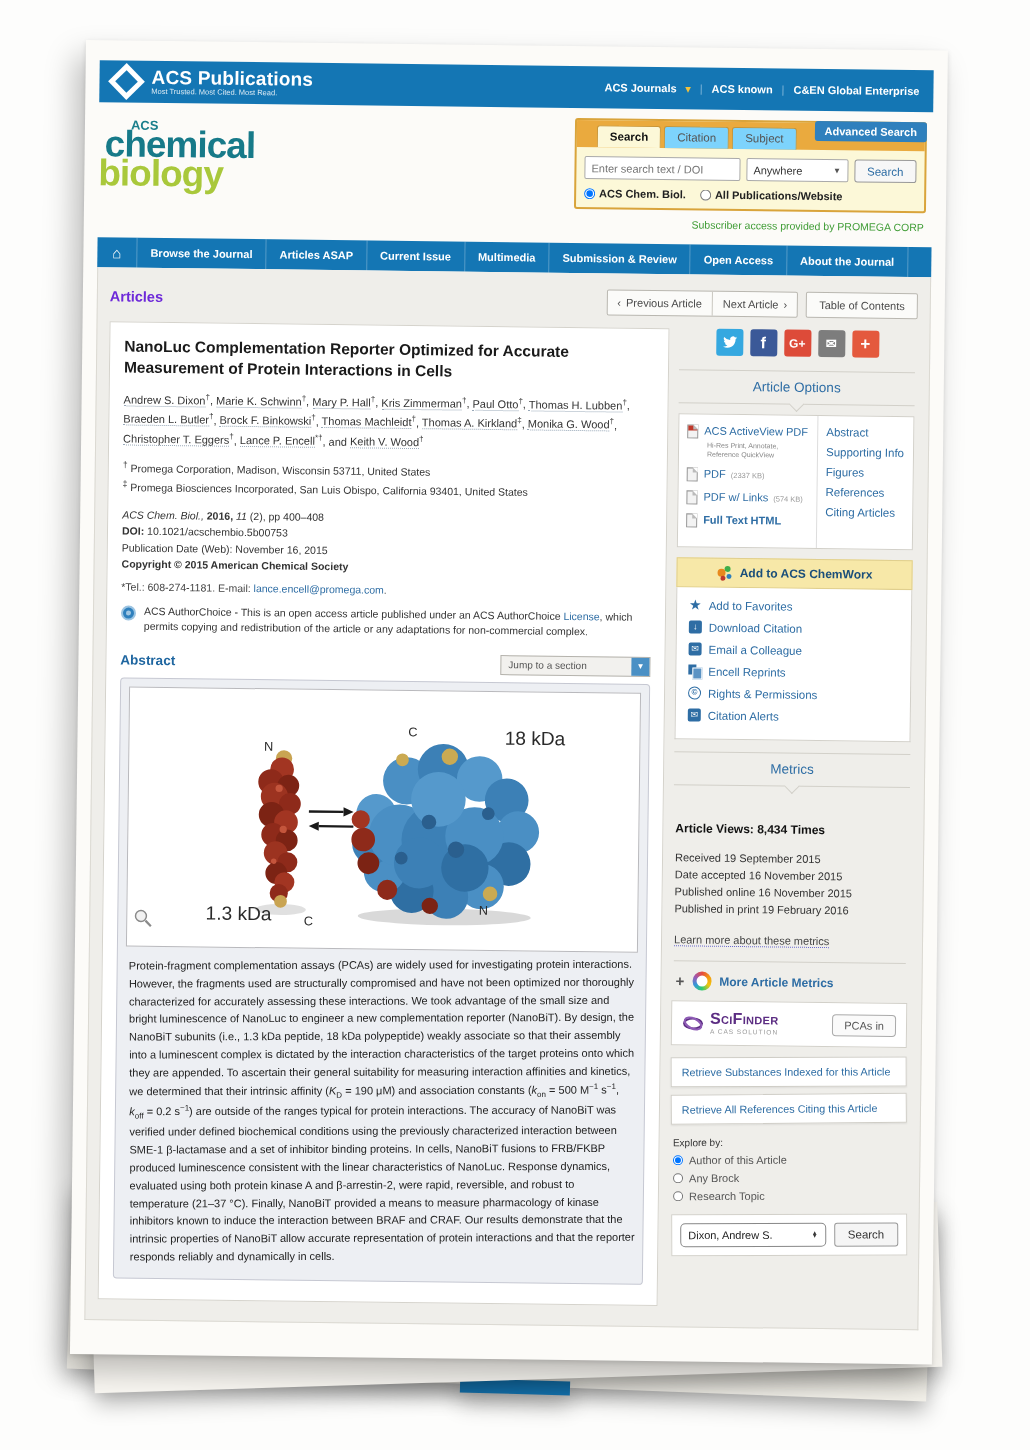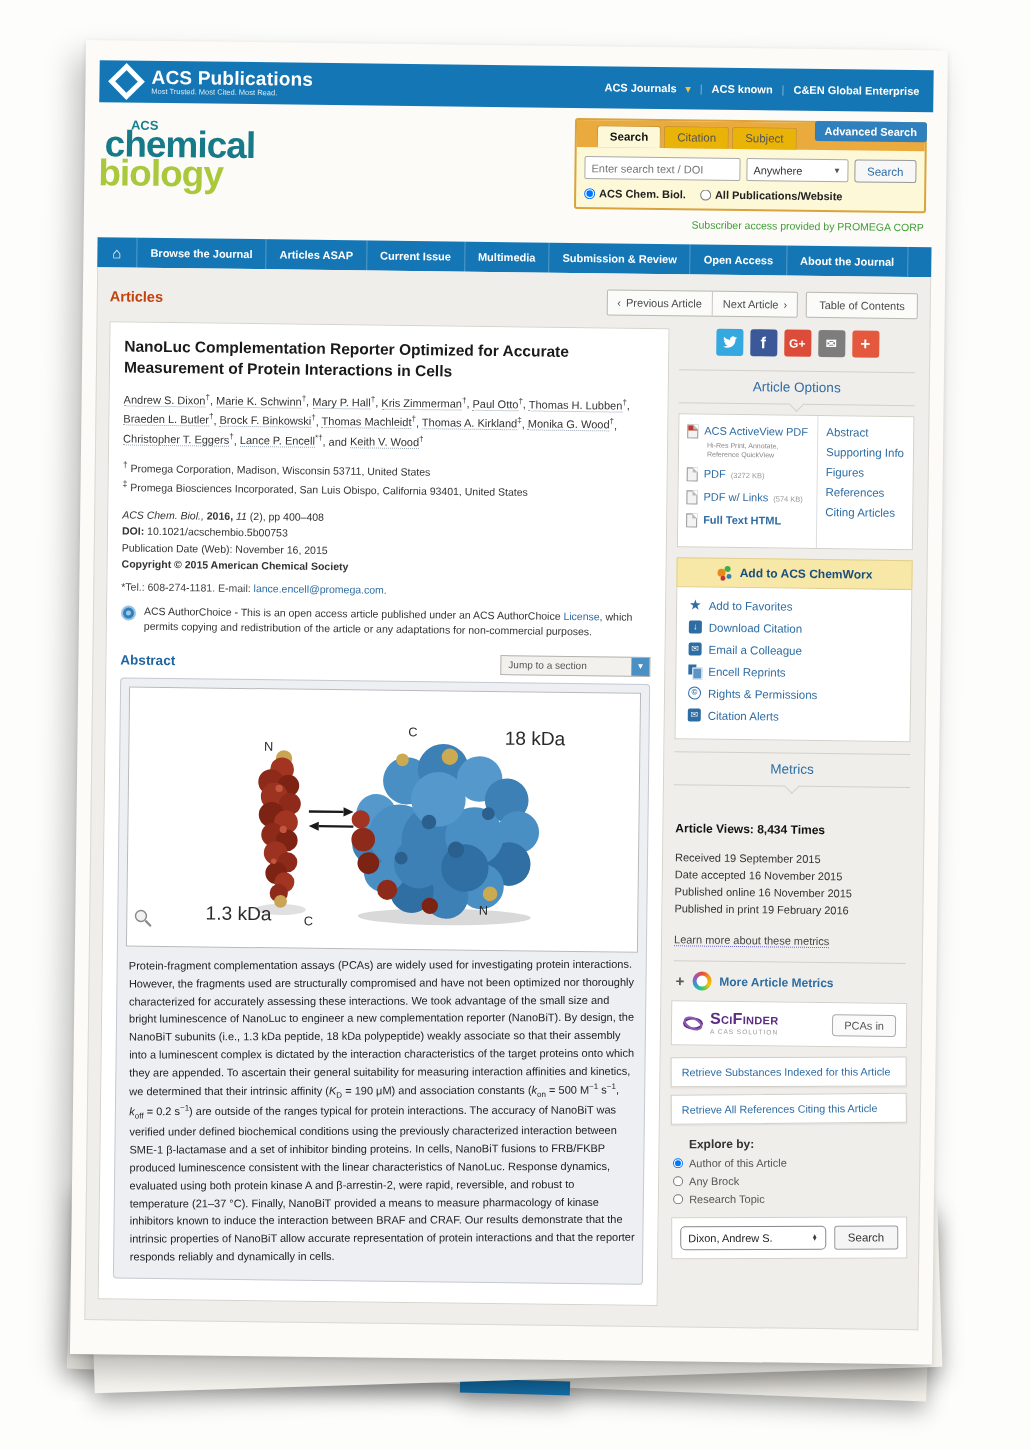--- a/index.html
+++ b/index.html
@@ -31,21 +31,21 @@
 
   
   .journal-row { display:flex; padding:10px 6px 6px; }
   .jlogo { line-height:.78; padding-top:8px; font-weight:bold; letter-spacing:-1px; }
   .jlogo .acs-small { font-size:13px; color:#1b7f8c; letter-spacing:0; margin-left:26px; font-weight:bold; }
   .jlogo .l1 { font-size:37px; color:#177a89; }
   .jlogo .l2 { font-size:37px; color:#a9c83b; margin-left:-6px; }
   .search-col { margin-left:auto; width:352px; }
   .search-box { border:2px solid #d9a43b; background:#fcf8d8; border-radius:3px; position:relative; }
   .search-tabs-strip { background:#eaaa3e; padding:5px 8px 0 20px; display:flex; gap:3px; position:relative; height:27px; }
-  .s-tab { font-size:11.5px; padding:4px 12px 5px; border:1px solid #c79436; border-bottom:none; border-radius:3px 3px 0 0; background:#eab308; color:#555; }
+  .s-tab { font-size:11.5px; padding:4px 12px 5px; border:1px solid #c79436; border-bottom:none; border-radius:3px 3px 0 0; background:#7dd3fc; color:#555; }
   .s-tab.active { background:#fcf8d8; color:#111; font-weight:bold; }
   .adv-search { position:absolute; right:-2px; top:-2px; background:#2f80bd; color:#fff; font-weight:bold; font-size:11px; padding:4px 10px; border-radius:3px; }
   .search-fields { display:flex; gap:6px; padding:9px 8px 4px; align-items:center; }
   .search-input { flex:1; height:23px; border:1px solid #aaa; border-radius:2px; font-size:11px; padding:0 6px; color:#444; background:#fff; font-family:"Liberation Sans",sans-serif; }
   .fake-select { background:#fff; border:1px solid #aaa; border-radius:2px; height:23px; display:flex; align-items:center; font-size:11px; color:#333; padding:0 6px; gap:10px; }
   .fake-select .arr { font-size:8px; color:#555; margin-left:auto; }
   .scope-select { width:108px; }
   .btn-search-top { height:23px; padding:0 12px; font-size:11.5px; color:#2e6da4; background:#f7f7f7; border:1px solid #999; border-radius:3px; font-family:"Liberation Sans",sans-serif; }
   .search-radios { display:flex; align-items:center; gap:14px; padding:4px 8px 8px; font-size:11px; font-weight:bold; color:#222; }
   .search-radios label { display:flex; align-items:center; gap:4px; }
@@ -53,21 +53,21 @@
   .subscriber { text-align:right; color:#3f9c35; font-size:10.5px; margin-top:8px; padding-right:2px; }
 
   
   .main-nav { height:30px; background:#1476b4; display:flex; align-items:stretch; margin-top:8px; }
   .nav-item { color:#fff; font-size:11px; font-weight:bold; display:flex; align-items:center; padding:0 13px; border-right:1px solid rgba(255,255,255,.28); text-decoration:none; }
   .nav-home { padding:0 15px; font-size:15px; }
 
   
   .page-body { margin-top:0; border:1px solid #dbd9d2; border-top:none; background:#efeeea; padding:12px 12px 20px; }
   .articles-row { display:flex; align-items:center; margin:4px 0 12px; }
-  .articles-title { color:#c2410c; font-weight:bold; font-size:14.5px; }
+  .articles-title { color:#6d28d9; font-weight:bold; font-size:14.5px; }
   .toolbar-right { margin-left:auto; display:flex; gap:8px; font-size:11px; color:#4a4a4a; }
   .btn-group { display:flex; border:1px solid #b9b7b0; background:#fbfbf9; border-radius:2px; }
   .btn-cell { padding:6px 10px; display:flex; gap:5px; align-items:center; }
   .btn-cell + .btn-cell { border-left:1px solid #c9c7c0; }
   .btn-toc { border:1px solid #b9b7b0; background:#fbfbf9; padding:6px 12px; border-radius:2px; display:flex; align-items:center; }
 
   .cols { display:flex; gap:10px; align-items:flex-start; }
   .main-card { width:560px; background:#fff; border:1px solid #d5d3cc; padding:14px 14px 20px; }
 
   .art-title { font-size:15.5px; font-weight:bold; color:#1a1a1a; line-height:1.35; }
@@ -157,21 +157,21 @@
   .sf-brand { color:#5c2d83; font-weight:bold; font-size:16px; letter-spacing:.3px; font-variant:small-caps; }
   .sf-sub { font-size:6.5px; color:#999; letter-spacing:1px; margin-top:2px; }
   .btn-signin { margin-left:auto; border:1px solid #aaa; background:#fafafa; border-radius:4px; padding:4px 11px; font-size:11px; color:#555; font-family:"Liberation Sans",sans-serif; }
 
   .lower-tilt { transform:rotate(-0.9deg); transform-origin:top left; margin-top:12px; }
   .retrieve-row { background:#fff; border:1px solid #cfcdc6; box-shadow:0 1px 2px rgba(0,0,0,.08); padding:8px 10px; color:#2e6da4; font-size:10.8px; margin-bottom:7px; }
   .retrieve-row:nth-child(2) { transform:rotate(-0.3deg); }
   .retrieve-row:nth-child(4) { transform:rotate(-0.4deg); }
 
   .explore { margin-top:13px; padding:0 2px; }
-  .explore-label { font-weight:bold; color:#333; font-size:12px;margin-left:16px; }
+  .explore-label { font-weight:normal; color:#333; font-size:10px; }
   .explore-opt { display:flex; align-items:center; gap:6px; color:#555; font-size:11px; margin-top:6px; }
   .explore-opt input { width:10px; height:10px; }
 
   .author-search-row { margin-top:12px; background:#fff; border:1px solid #d2d0c9; padding:8px; display:flex; gap:8px; align-items:center; }
   .author-select { flex:1; border:1.5px solid #888; border-radius:5px; height:24px; display:flex; align-items:center; padding:0 7px; font-size:11px; color:#222; background:#fff; }
   .stepper { margin-left:auto; display:flex; flex-direction:column; line-height:.55; color:#333; font-size:6px; }
   .btn-search-bottom { border:1px solid #999; background:#f5f5f5; border-radius:3px; padding:5px 13px; font-size:11.5px; color:#333; font-family:"Liberation Sans",sans-serif; }
 </style>
 </head>
 <body>
@@ -287,21 +287,21 @@
             <div class="doi-b">Copyright © 2015 American Chemical Society</div>
           </div>
 
           <div class="contact-line">
             <span>*Tel.: 608-274-1181. E-mail: </span><a href="#">lance.encell@promega.com</a><span>.</span>
           </div>
 
           <div class="authorchoice">
             <span class="oa-icon"></span>
             <span>
-              <span>ACS AuthorChoice - This is an open access article published under an ACS AuthorChoice </span><a href="#">License</a><span>, which permits copying and redistribution of the article or any adaptations for non-commercial purposes.</span>
+              <span>ACS AuthorChoice - This is an open access article published under an ACS AuthorChoice </span><a href="#">License</a><span>, which permits copying and redistribution of the article or any adaptations for non-commercial complex.</span>
             </span>
           </div>
 
           <div class="abs-head-row">
             <span class="abs-heading">Abstract</span>
             <span class="jump-select">
               <span>Jump to a section</span>
               <span class="blue-arr">▼</span>
             </span>
           </div>
@@ -405,21 +405,21 @@
           <div class="panel-head">Article Options</div>
           <div class="options-content">
             <div class="opt-left">
               <div class="opt-link">
                 <span class="doc-icon red"></span>
                 <span>ACS ActiveView PDF</span>
               </div>
               <div class="opt-sub">Hi-Res Print, Annotate, Reference QuickView</div>
               <div class="opt-link">
                 <span class="doc-icon"></span>
-                <span><span>PDF</span> <span class="size-note">(3272 KB)</span></span>
+                <span><span>PDF</span> <span class="size-note">(2337 KB)</span></span>
               </div>
               <div class="opt-link">
                 <span class="doc-icon"></span>
                 <span><span>PDF w/ Links</span> <span class="size-note">(574 KB)</span></span>
               </div>
               <div class="opt-link bold-link">
                 <span class="doc-icon"></span>
                 <span>Full Text HTML</span>
               </div>
             </div>

